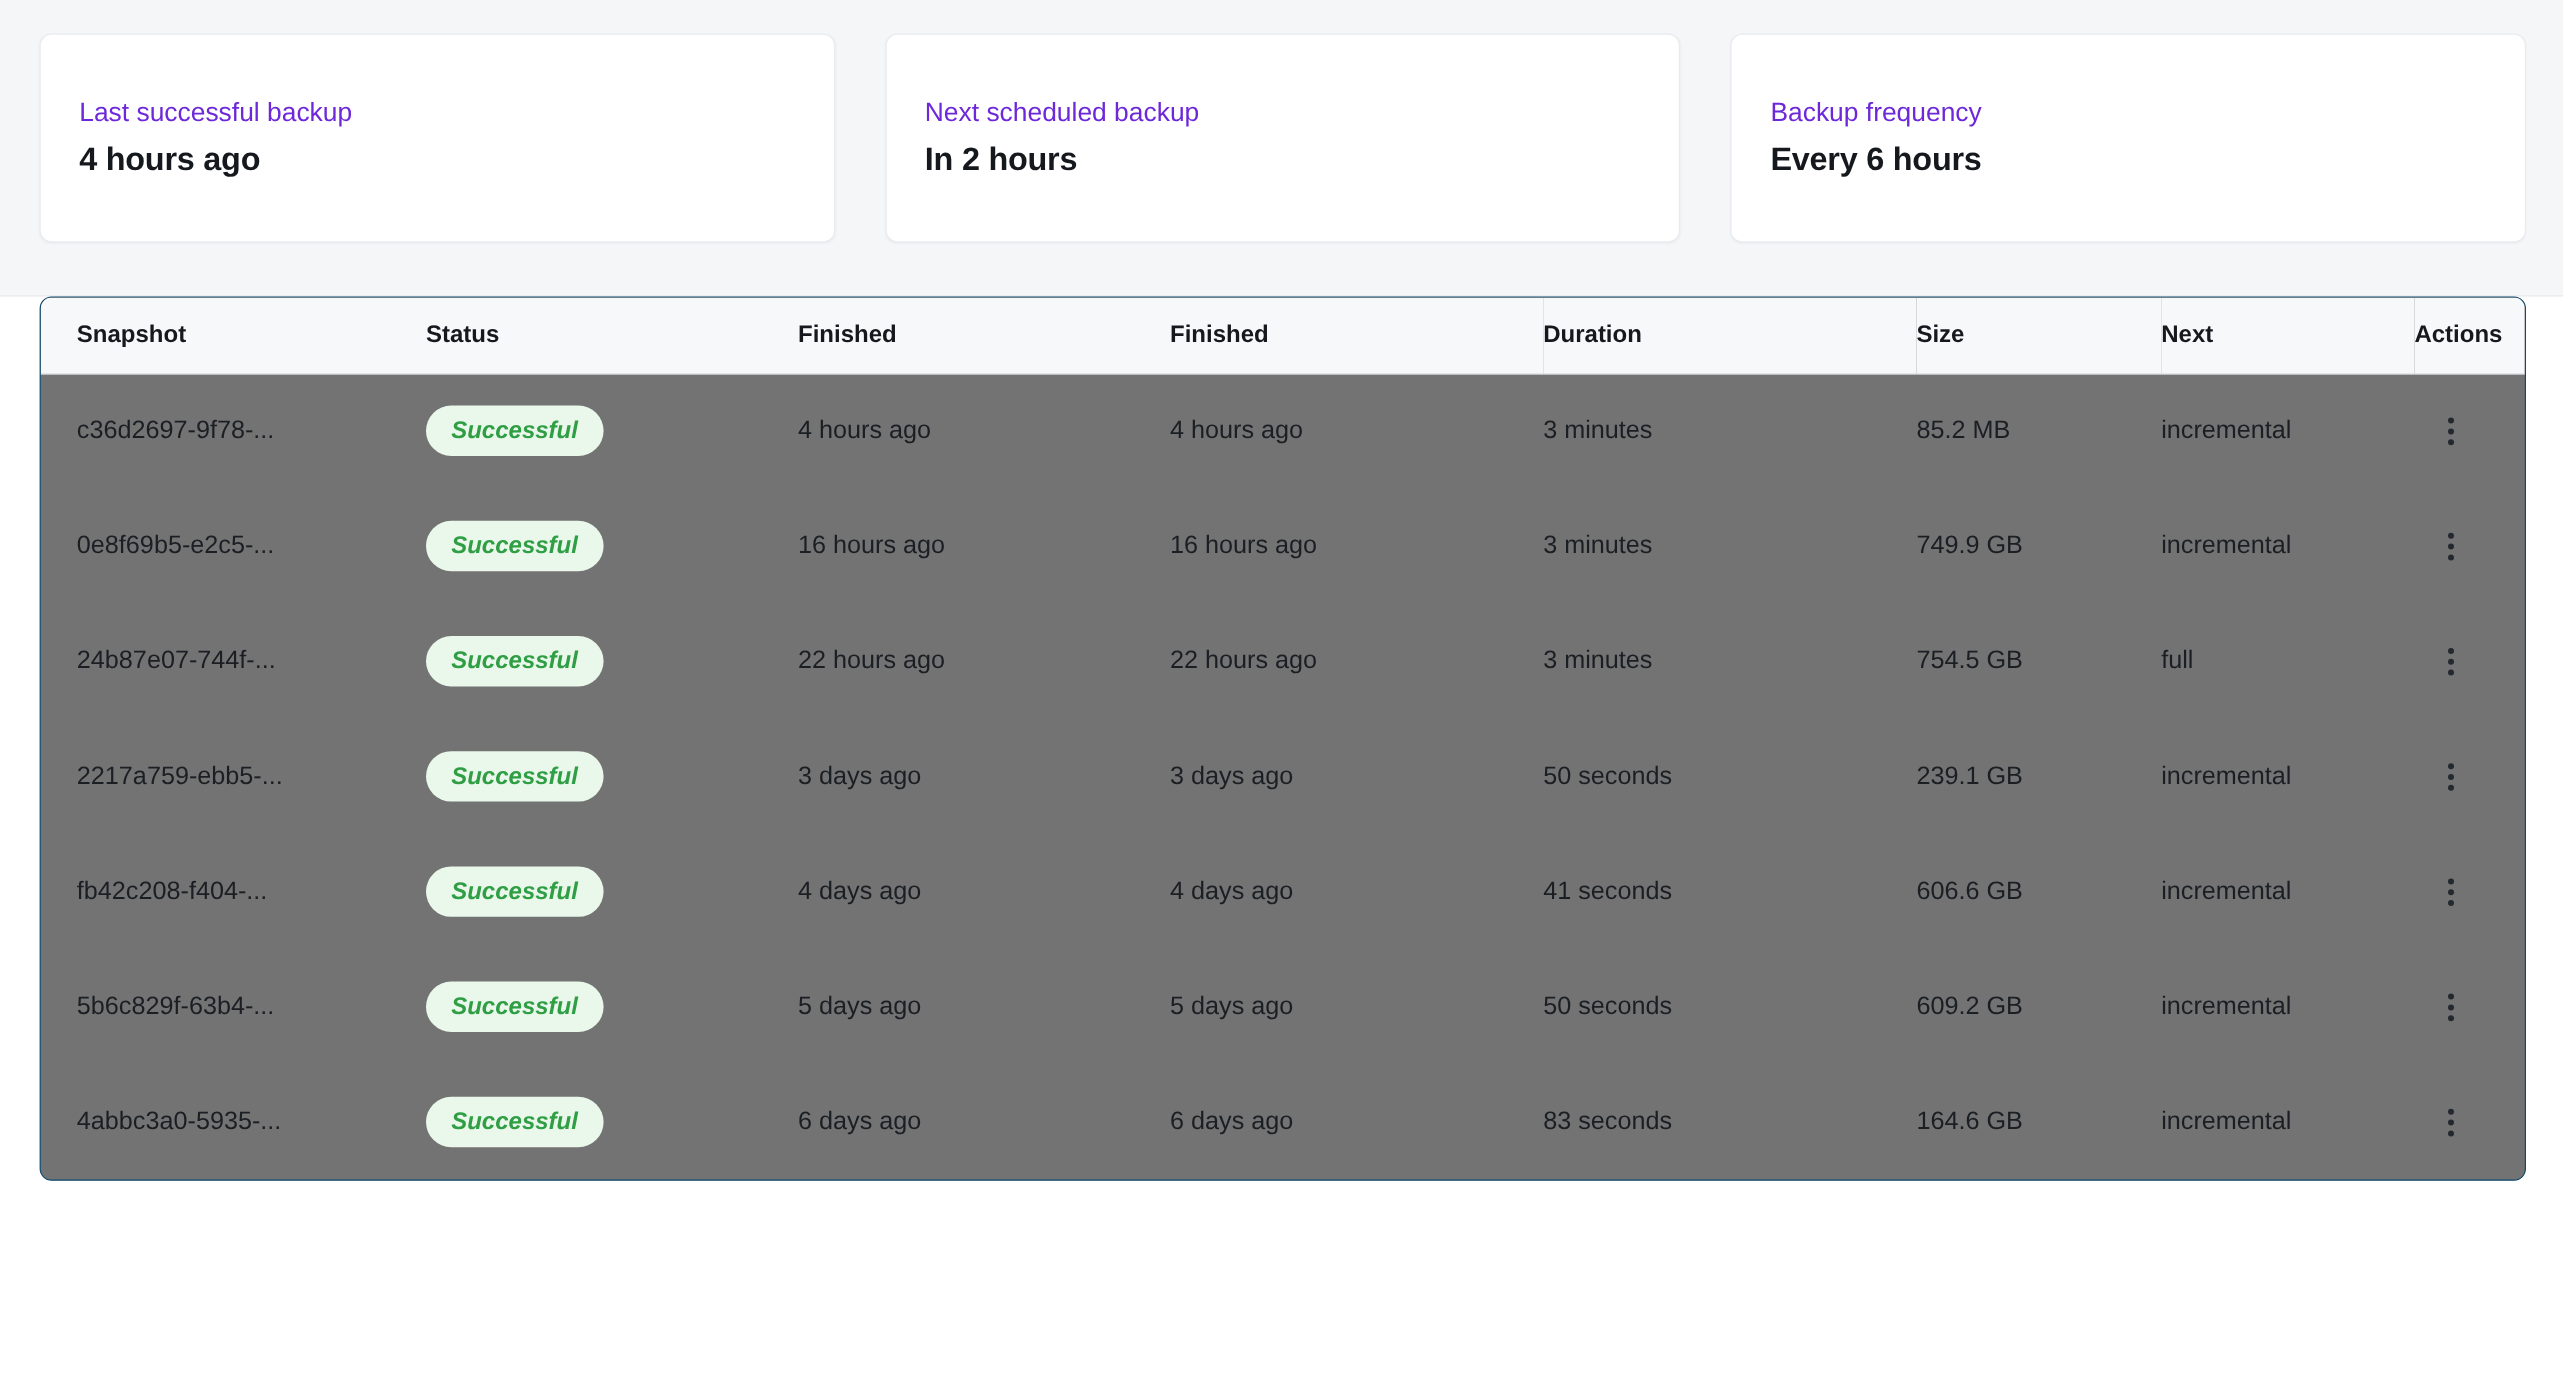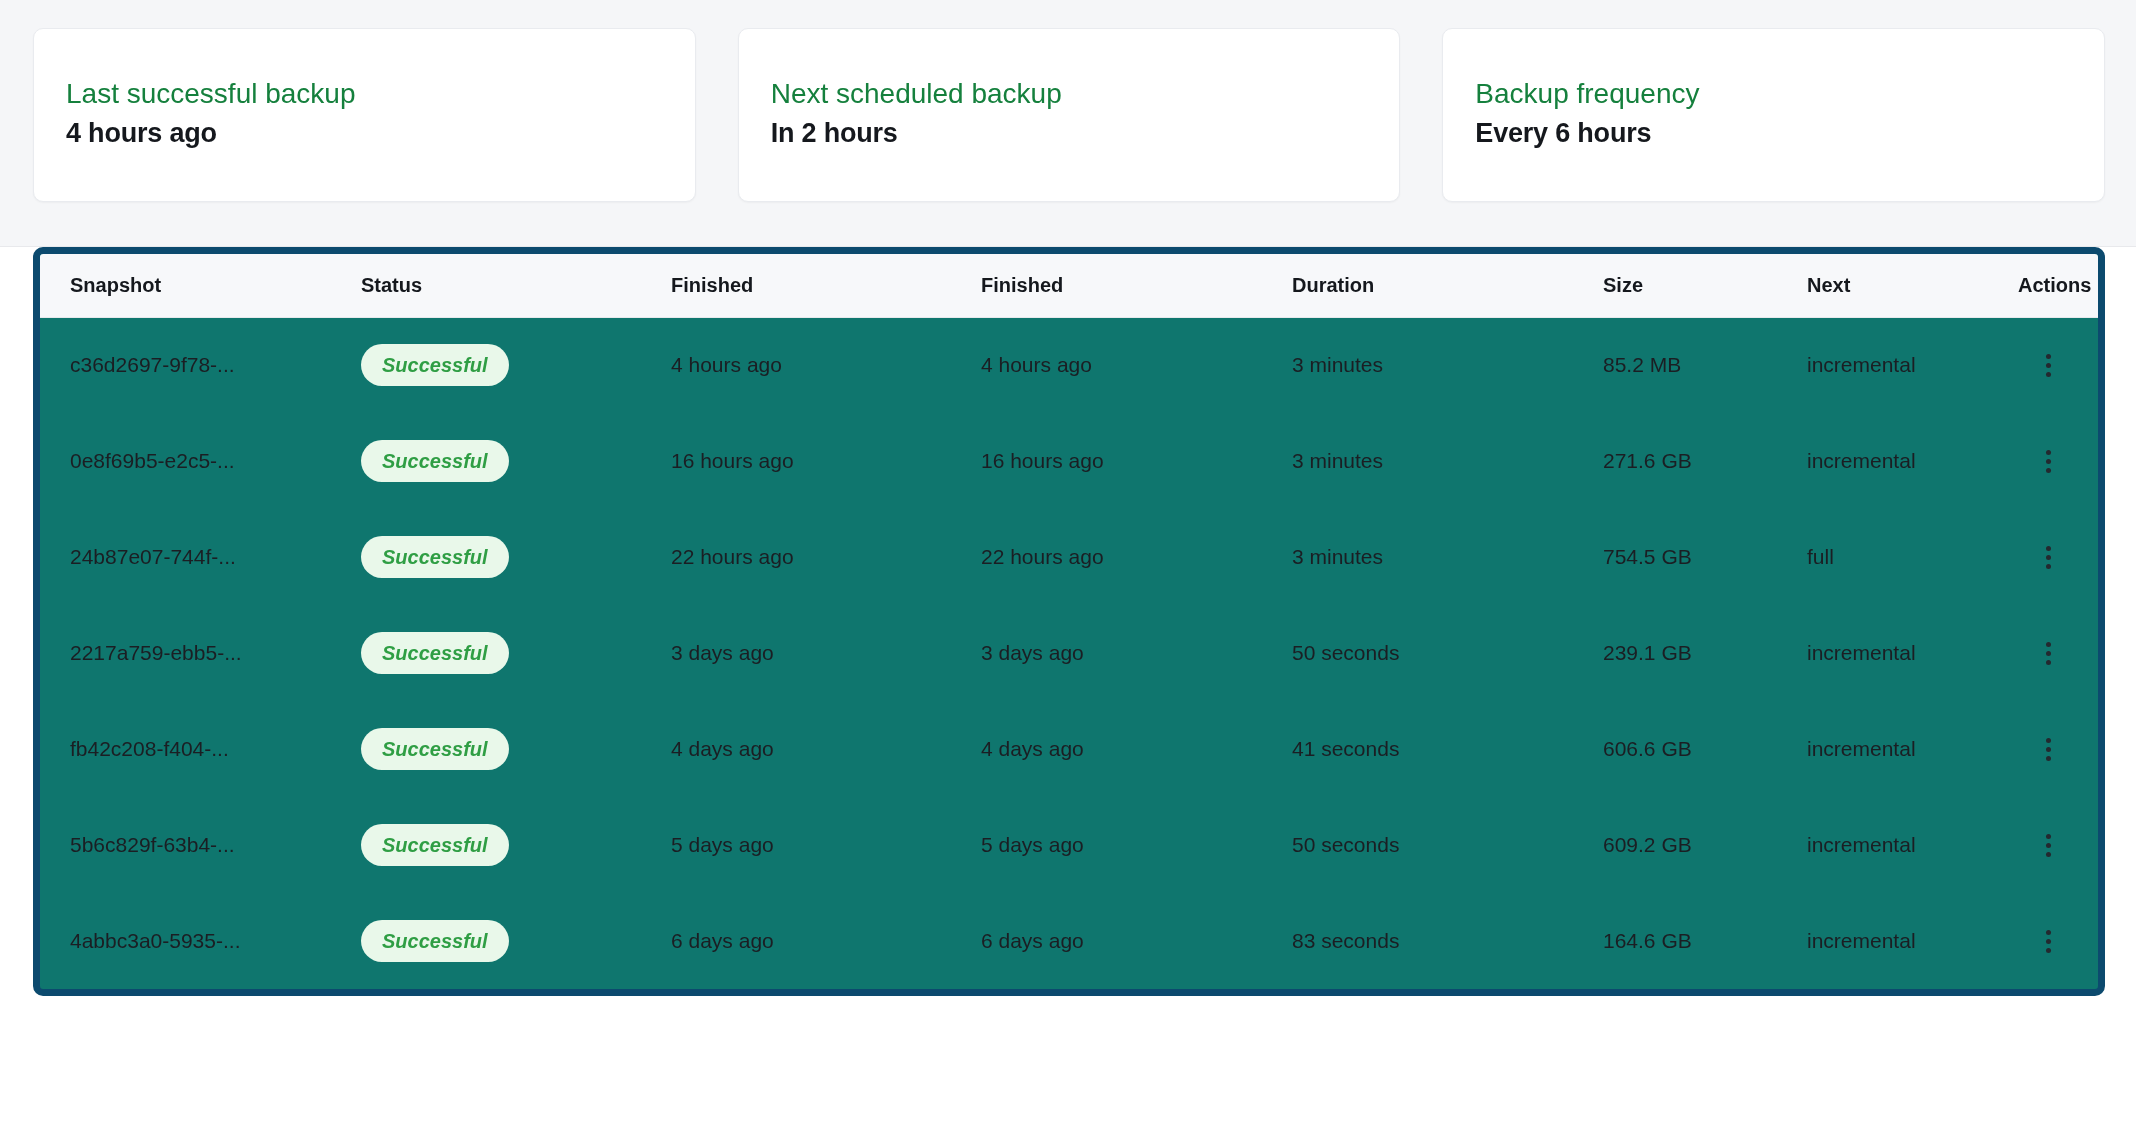--- a/index.html
+++ b/index.html
@@ -28,23 +28,23 @@
     background: #ffffff;
     border: 1px solid #e9ebef;
     border-radius: 10px;
     box-shadow: 0 1px 2px rgba(20,24,32,0.04);
     padding: 0 32px;
     display: flex;
     flex-direction: column;
     justify-content: center;
   }
   .card-label {
-    font-size: 28px;
+    font-size: 22px;
     line-height: 28px;
-    color: #15803d;
+    color: #6d28d9;
   }
   .card-value {
     margin-top: 8px;
     font-size: 27px;
     line-height: 34px;
     font-weight: 700;
     color: #15181d;
     letter-spacing: -0.2px;
   }
 
@@ -52,24 +52,24 @@
   .history { padding: 0 31px 0 33px; }
   .history-title {
     margin: 74px 0 33px 0;
     font-size: 27px;
     line-height: 36px;
     font-weight: 700;
     color: #15181d;
     letter-spacing: -0.2px;
   }
   .table-card {
-    border: 7px solid #0c4a6e;
+    border: 1px solid #0c4a6e;
     border-radius: 10px;
     overflow: hidden;
-    background: #0f766e;
+    background: #737373;
   }
   table {
     width: 100%;
     border-collapse: collapse;
     table-layout: fixed;
   }
   thead th {
     background: #f7f8fa;
     height: 63px;
     text-align: left;
@@ -189,21 +189,21 @@
       </button>
     </td>
   </tr>
 
   <tr>
     <td class="col-first">0e8f69b5-e2c5-...</td>
     <td><span class="badge">Successful</span></td>
     <td>16 hours ago</td>
     <td>16 hours ago</td>
     <td>3 minutes</td>
-    <td>271.6 GB</td>
+    <td>749.9 GB</td>
     <td>incremental</td>
     <td class="col-actions">
       <button class="kebab" aria-label="Actions">
         <span class="dot"></span>
         <span class="dot"></span>
         <span class="dot"></span>
       </button>
     </td>
   </tr>
 

